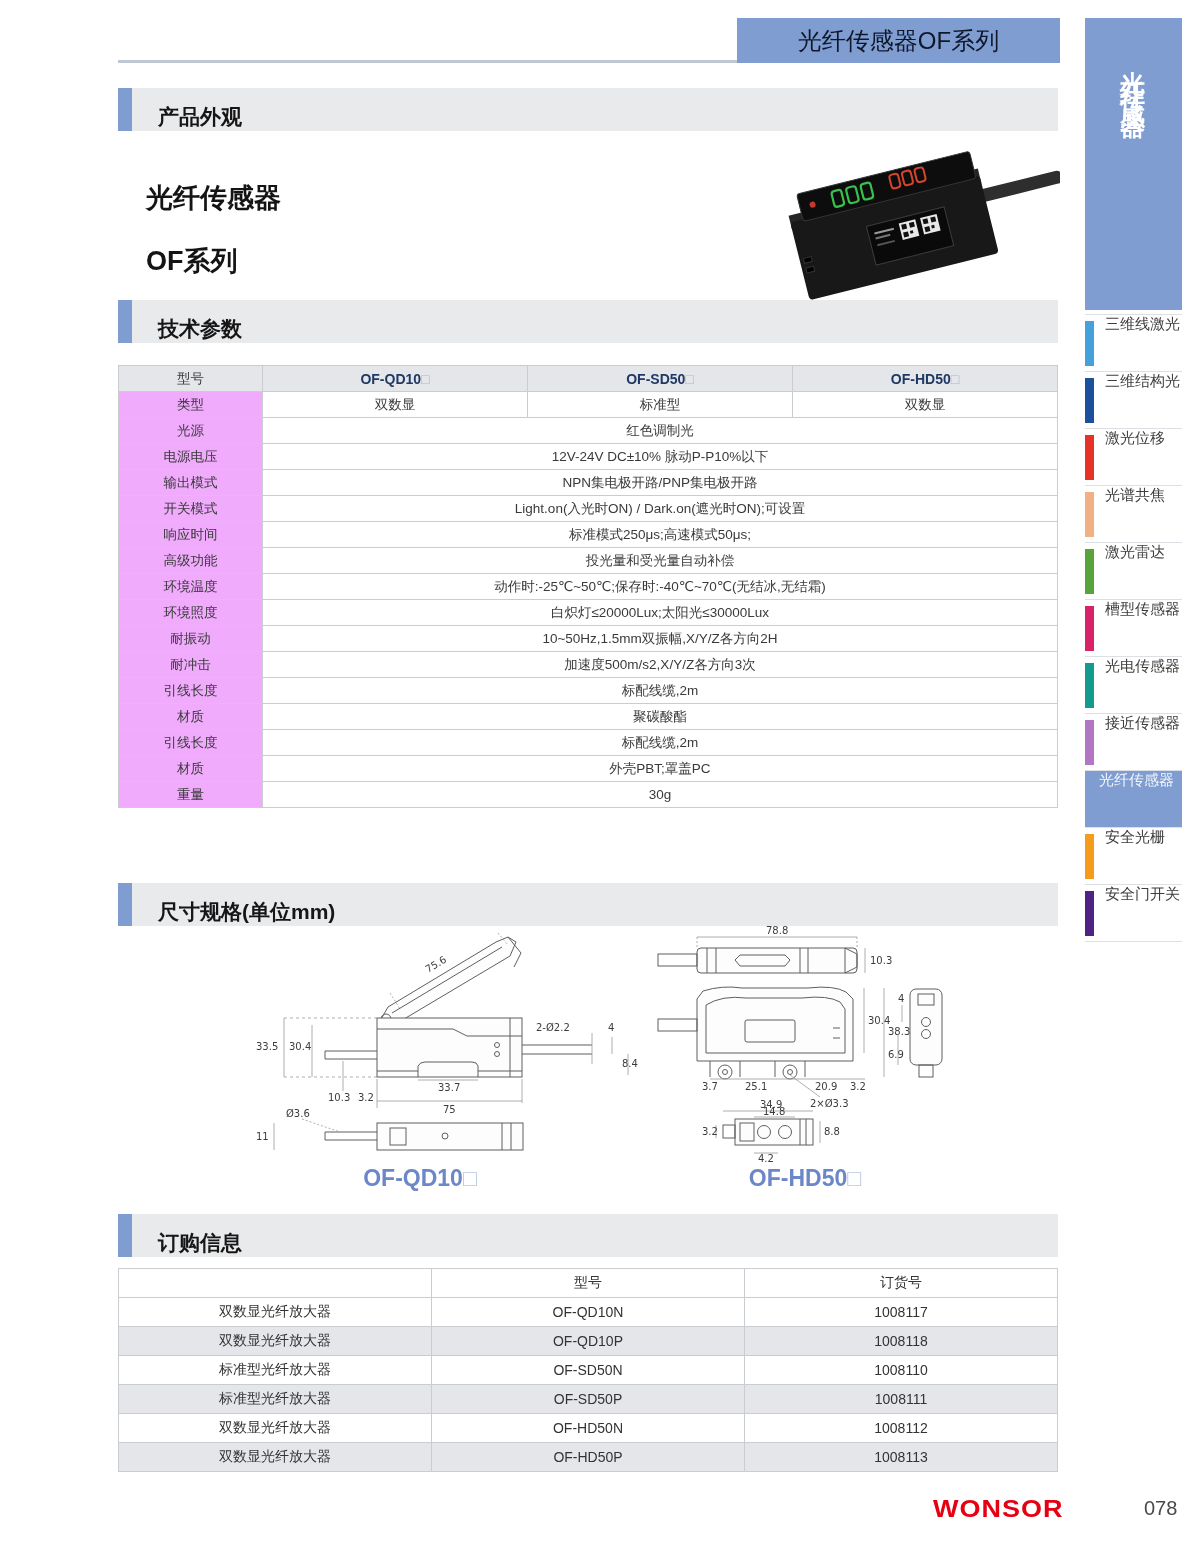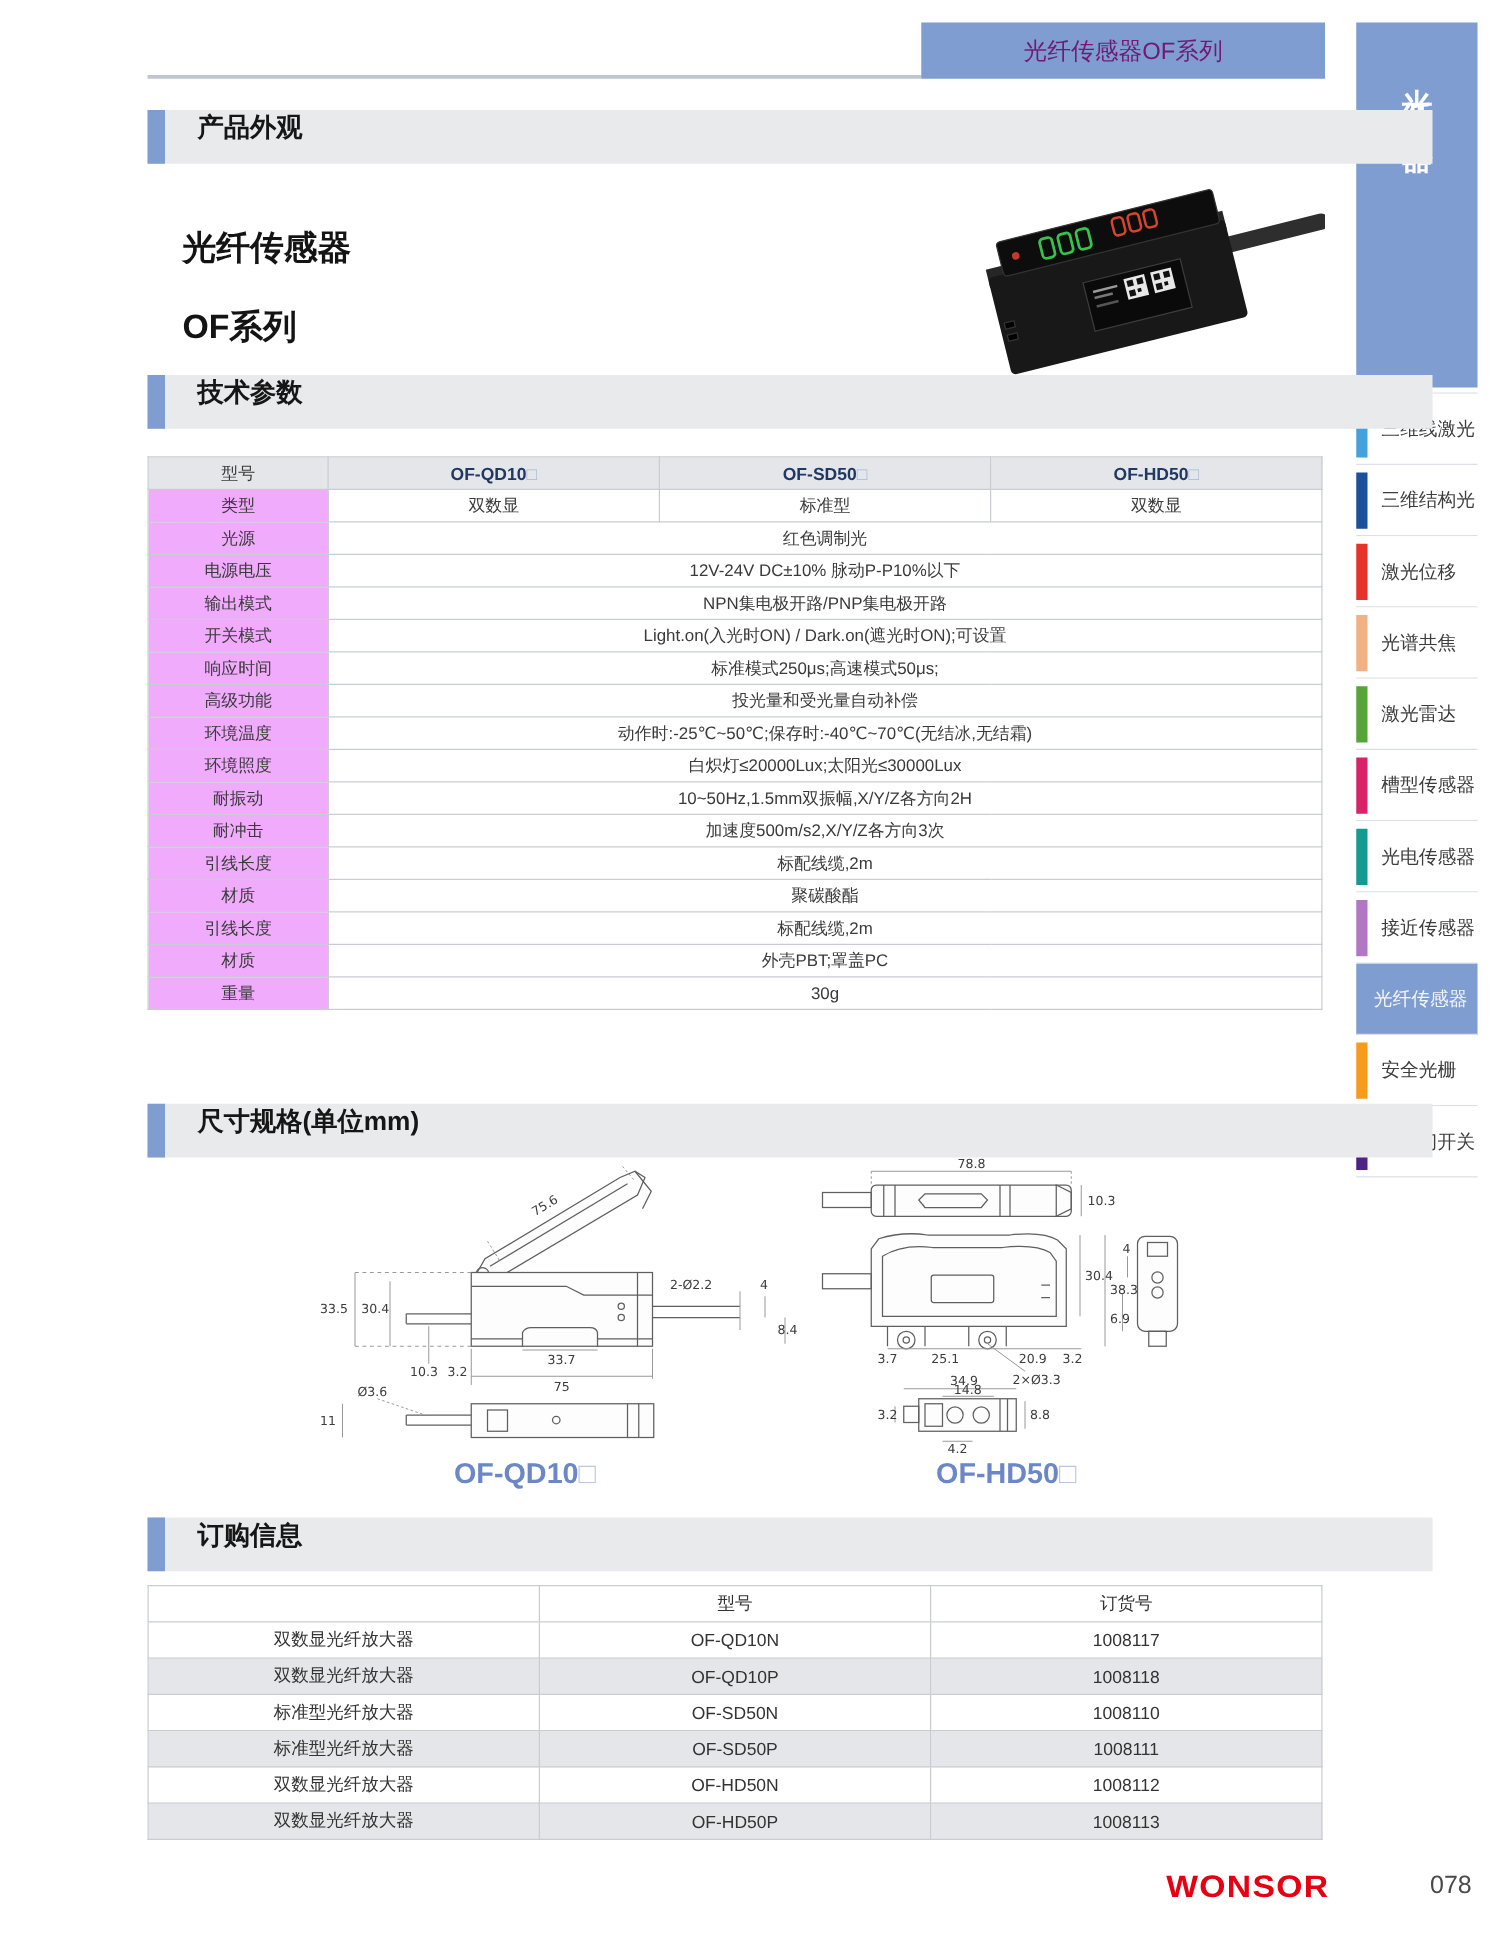--- a/index.html
+++ b/index.html
@@ -2,36 +2,36 @@
 <html style="--accent: #7f9dd1; --logo-red: #e60012;"><head>
 <meta charset="utf-8">
 <style>
   :root{ --accent:#7f9dd1; --logo-red:#e60012; }
   *{box-sizing:border-box;margin:0;padding:0;}
   body{background:#fff;font-family:"Liberation Sans","DejaVu Sans",sans-serif;}
   .page{position:relative;width:1200px;height:1552px;background:#fff;overflow:hidden;}
   .abs{position:absolute;}
 
   .top-rule{left:118px;top:60px;width:619px;height:3px;background:#bfc7d2;}
-  .banner{left:737px;top:18px;width:323px;height:45px;background:var(--accent);color:#701a75;
-          display:flex;align-items:center;justify-content:center;font-size:19px;}
+  .banner{left:737px;top:18px;width:323px;height:45px;background:var(--accent);color:#0f172a;
+          display:flex;align-items:center;justify-content:center;font-size:24px;}
 
   .sidebar{left:1085px;top:18px;width:97px;}
   .side-title{height:292px;background:var(--accent);display:flex;justify-content:center;}
   .side-title span{writing-mode:vertical-rl;text-orientation:upright;color:#fff;font-size:25px;
                    font-weight:bold;letter-spacing:11px;padding-top:32px;}
   .side-items{margin-top:4px;border-top:1px solid #dcdfe3;}
-  .side-item{position:relative;height:57px;border-bottom:1px solid #dcdfe3;display:flex;align-items:center;background:#fff;cursor:pointer;}
+  .side-item{position:relative;height:57px;border-bottom:1px solid #dcdfe3;display:flex;background:#fff;cursor:pointer;}
   .side-item .bar{position:absolute;left:0;top:6px;width:9px;height:45px;}
   .side-item .lbl{margin-left:20px;font-size:15px;color:#3d3d3d;white-space:nowrap;}
   .side-item.active{background:var(--accent);}
   .side-item.active .lbl{color:#f2f6fc;margin-left:14px;}
 
-  .sec-header{left:118px;width:1028px;height:43px;background:#e9eaec;border-left:14px solid var(--accent);
-              display:flex;align-items:flex-start;}
+  .sec-header{left:118px;width:940px;height:43px;background:#e9eaec;border-left:14px solid var(--accent);
+              display:flex;align-items:flex-end;}
   .sec-header .t{margin-left:26px;font-size:21px;font-weight:bold;color:#161616;}
 
   .prod-title{left:146px;top:180px;}
   .prod-title .l1,.prod-title .l2{font-size:27px;font-weight:bold;color:#141414;}
   .prod-title .l2{margin-top:27px;}
 
   table.spec{left:118px;top:365px;width:940px;border-collapse:collapse;table-layout:fixed;position:absolute;}
   .spec td{border:1px solid #c9cdd2;height:26px;text-align:center;font-size:13.5px;color:#3a3a3a;padding:0 4px;}
   .spec td.lbl{background:#f0abfc;}
   .spec tr.model td{background:#e4e6e9;}

